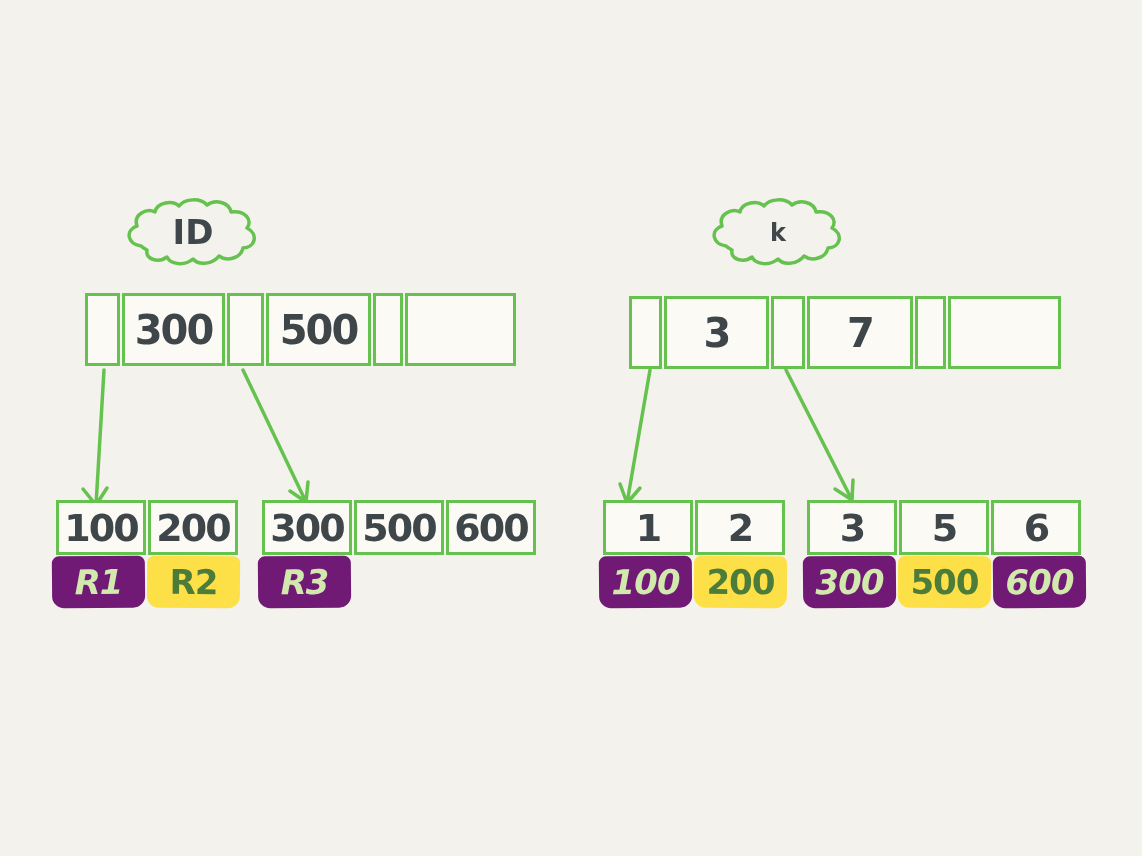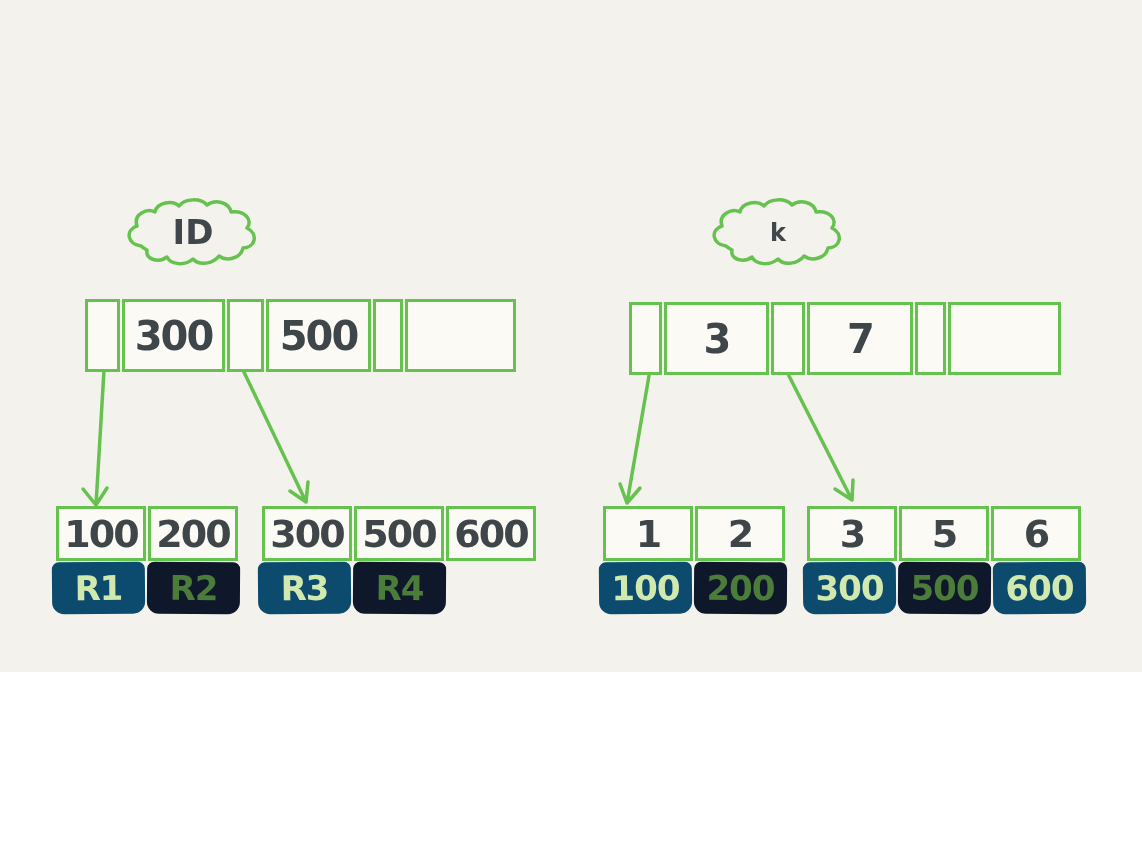--- a/index.html
+++ b/index.html
@@ -1,56 +1,55 @@
 <!DOCTYPE html>
 <html><head>
 <meta charset="utf-8">
 <style>
   html,body{margin:0;padding:0;}
   .canvas{
     position:relative;
-    width:1142px;height:672px;
+    width:1142px;height:856px;
     background:#f4f2ec;
     overflow:hidden;
     font-family:"DejaVu Sans", sans-serif;
   }
   .overlay{position:absolute;left:0;top:0;width:1142px;height:856px;}
   .cloud-label{
     position:absolute;
     display:flex;align-items:center;justify-content:center;
     color:#3f474b;font-weight:bold;
   }
   .cloud-label.big{font-size:34px;}
   .cloud-label.small{font-size:24px;}
   .root-node,.keys-row,.records-row{
     position:absolute;
     display:flex;
     gap:2px;
-    margin-top:6px;
   }
   .root-cell,.key-cell{
     box-sizing:border-box;
     border:3px solid #65c24e;
     background:#fbfaf5;
     display:flex;align-items:center;justify-content:center;
     color:#3e464a;font-weight:bold;
     letter-spacing:-2px;
   }
   .root-cell{height:73px;font-size:40px;}
   .key-cell{height:55px;font-size:38px;}
   .record-cell{
     box-sizing:border-box;
     height:52px;
     display:flex;align-items:center;justify-content:center;
     font-weight:bold;font-size:34px;
     letter-spacing:-1px;
     border-radius:7px 7px 12px 12px;
   }
-  .record-cell.dark{background:#0c4a6e;color:#d2e9ae;transform:rotate(-0.5deg);}
-  .record-cell.light{background:#0f172a;color:#4c7c39;transform:rotate(0.4deg);}
+  .record-cell.dark{background:#701a75;color:#d2e9ae;transform:rotate(-0.5deg);font-style:italic;}
+  .record-cell.light{background:#fde047;color:#4c7c39;transform:rotate(0.4deg);}
 </style>
 </head>
 <body>
 
 <div class="canvas">
 
   <svg class="overlay" viewBox="0 0 1142 856" fill="none" stroke="#65c24e" stroke-width="3.5" stroke-linecap="round" stroke-linejoin="round">
 
     <path transform="translate(125,198)" d="
       M 16,48 C 2,46 0,32 12,28 C 8,16 22,10 30,14 C 32,4 48,2 54,8
@@ -97,21 +96,20 @@
       <div class="record-cell dark" style="width: 93px;">R1</div>
       <div class="record-cell light" style="width: 93px;">R2</div>
     </div>
   <div class="keys-row" id="left-leaf1-keys" style="left:262px;top:500px;">
       <div class="key-cell" style="width: 90px;">300</div>
       <div class="key-cell" style="width: 90px;">500</div>
       <div class="key-cell" style="width: 90px;">600</div>
     </div>
   <div class="records-row" id="left-leaf1-recs" style="left:258px;top:556px;">
       <div class="record-cell dark" style="width: 93px;">R3</div>
-      <div class="record-cell light" style="width: 93px;">R4</div>
     </div>
 
   <div class="root-node" id="right-root" style="left:629px;top:296px;">
       <div class="root-cell" style="width: 33px;"></div>
       <div class="root-cell" style="width: 105px;">3</div>
       <div class="root-cell" style="width: 34px;"></div>
       <div class="root-cell" style="width: 106px;">7</div>
       <div class="root-cell" style="width: 31px;"></div>
       <div class="root-cell" style="width: 113px;"></div>
     </div>

